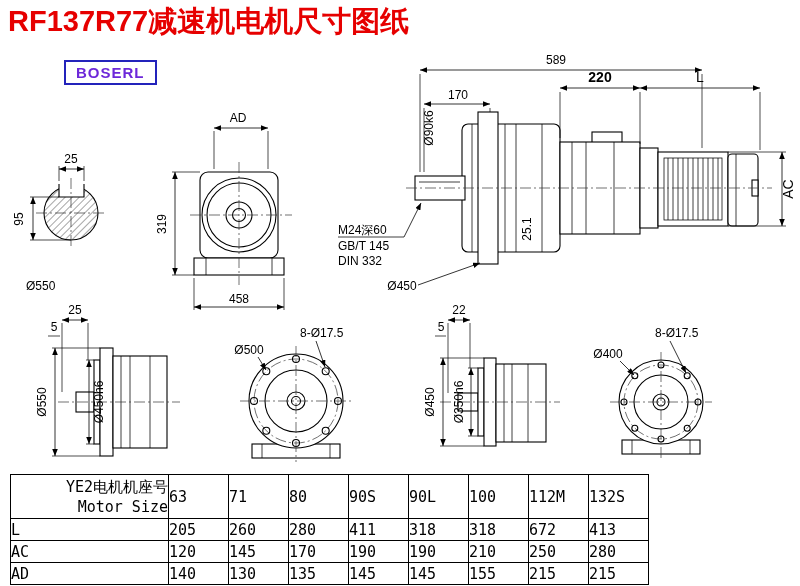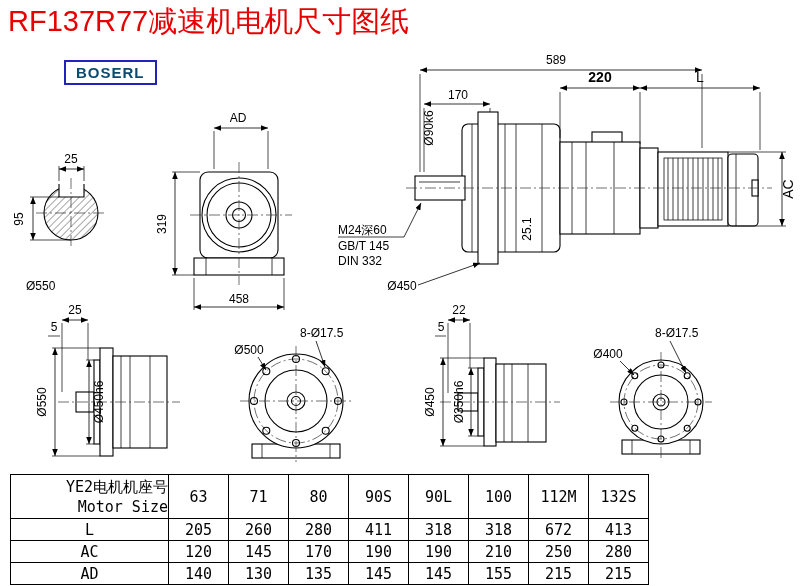--- a/index.html
+++ b/index.html
@@ -1,35 +1,35 @@
 <!DOCTYPE html>
 <html><head>
 <meta charset="utf-8">
 <style>
   *{box-sizing:border-box}
   html,body{margin:0;padding:0;background:#fff}
   body{font-family:"Liberation Sans",sans-serif}
   .page{position:relative;width:800px;height:586px;background:#fff;overflow:hidden}
-  .title{position:absolute;left:8px;top:2px;font-size:29px;font-weight:normal;color:#e60000;white-space:nowrap}
-  .brand{position:absolute;left:64px;top:60px;border:2px solid #2323bb;color:#0c4a6e;
+  .title{position:absolute;left:8px;top:2px;font-size:29px;font-weight:bold;color:#e60000;white-space:nowrap}
+  .brand{position:absolute;left:64px;top:60px;border:2px solid #2323bb;color:#6d28d9;
          font-weight:bold;font-size:15px;padding:2px 10px;letter-spacing:1px;background:#fff}
   svg.canvas{position:absolute;left:0;top:0}
   .ol{fill:#fff;stroke:#000;stroke-width:1.1}
   .oln{fill:none;stroke:#000;stroke-width:1.1}
   .tl{fill:none;stroke:#000;stroke-width:.75}
   .cl{fill:none;stroke:#333;stroke-width:.7;stroke-dasharray:11 3 2 3}
   .ext{stroke:#000;stroke-width:.7}
   .dim{stroke:#000;stroke-width:.8;fill:none}
   .hatched{fill:url(#hatch);stroke:#000;stroke-width:1.1}
   text{fill:#000}
   .d{font-size:12px;font-family:"Liberation Sans",sans-serif}
   .db{font-size:14px;font-weight:bold;font-family:"Liberation Sans",sans-serif}
   .dl{font-size:14px;font-family:"Liberation Sans",sans-serif}
   #size-table{position:absolute;left:10px;top:474px;border-collapse:collapse;background:#fff}
-  #size-table td{border:1px solid #000;text-align:center;font-size:15px;
+  #size-table td{border:1px solid #000;text-align:left;font-size:15px;
                  font-family:"DejaVu Sans Mono",monospace;padding:0;height:22px}
   #size-table .c0{width:158px}
   #size-table .cv{width:60px}
   #size-table .hdr{height:44px;text-align:right;padding-left:5px;line-height:20px}
 </style>
 </head>
 <body>
 
 <div class="page">
 

